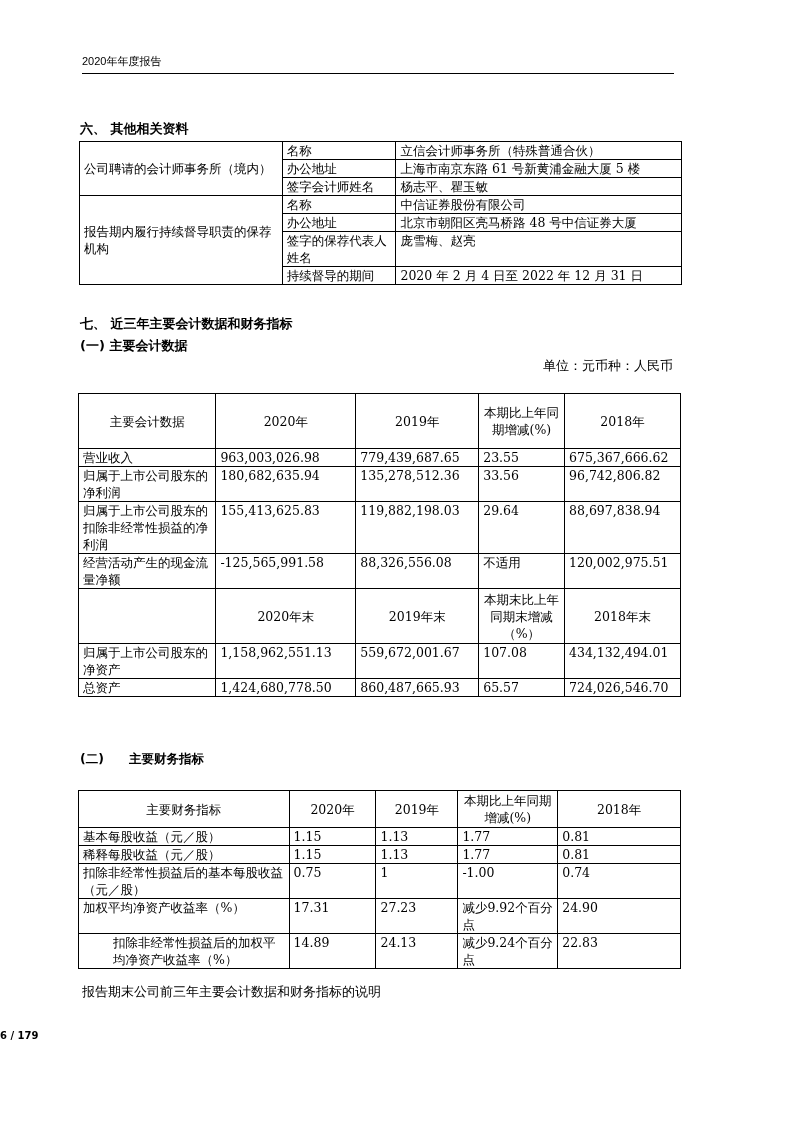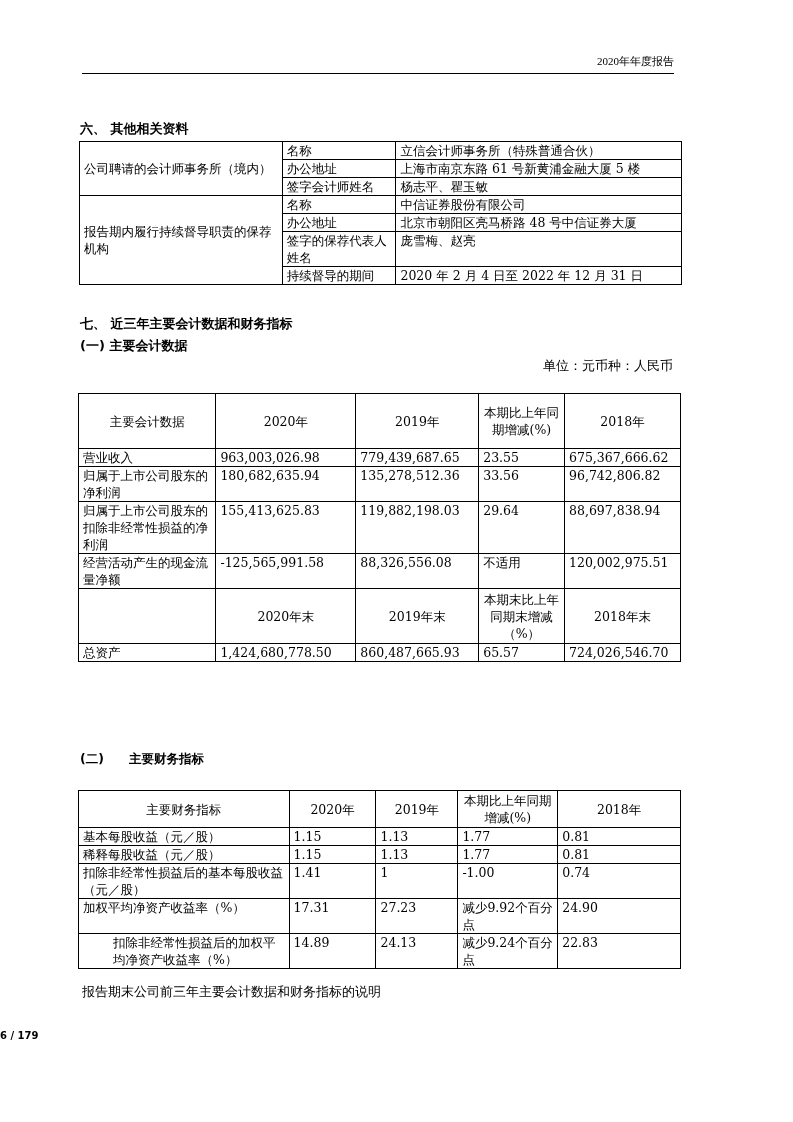--- a/index.html
+++ b/index.html
@@ -1,17 +1,17 @@
 <!DOCTYPE html>
 <html><head>
 <meta charset="utf-8">
 <style>
   html, body { margin: 0; padding: 0; background: #ffffff; }
   body { width: 793px; height: 1122px; position: relative; font-family: "DejaVu Serif", "Liberation Serif", serif; color: #000; overflow: hidden; }
-  .header { position: absolute; left: 82px; top: 54px; width: 592px; text-align: right; font-family: Liberation Serif, serif; font-size: 11px; }
+  .header { position: absolute; left: 82px; top: 54px; width: 592px; text-align: left; font-family: Liberation Sans, sans-serif; font-size: 11px; }
   .header-rule { position: absolute; left: 82px; top: 73px; width: 592px; border-top: 1.5px solid #000; }
   .h-section { position: absolute; left: 80px; font-family: "DejaVu Sans", "Liberation Sans", sans-serif; font-weight: bold; font-size: 13px; }
   .unit { position: absolute; right: 120px; top: 357px; font-size: 13px; }
   table { position: absolute; border-collapse: collapse; font-size: 12.5px; }
   td { border: 1px solid #000; padding: 0 4px; line-height: 17px; vertical-align: top; }
   td.c { text-align: center; vertical-align: middle; }
   td.r { text-align: left; }
   .note { position: absolute; left: 82px; top: 983px; font-size: 13px; }
   .footer { position: absolute; left: 0; width: 630px; top: 1030px; text-align: left; font-family: "DejaVu Sans", "Liberation Sans", sans-serif; font-size: 10px; font-weight: bold; }
 </style>
@@ -112,20 +112,27 @@
         <td class="r">120,002,975.51</td>
       </tr>
       <tr>
         <td class="c" style="height: 54px;"></td>
         <td class="c">2020年末</td>
         <td class="c">2019年末</td>
         <td class="c">本期末比上年同期末增减（%）</td>
         <td class="c">2018年末</td>
       </tr>
       <tr>
+        <td style="height: 34px;">归属于上市公司股东的净资产</td>
+        <td class="r">1,158,962,551.13</td>
+        <td class="r">559,672,001.67</td>
+        <td class="r">107.08</td>
+        <td class="r">434,132,494.01</td>
+      </tr>
+      <tr>
         <td style="height: 16px;">总资产</td>
         <td class="r">1,424,680,778.50</td>
         <td class="r">860,487,665.93</td>
         <td class="r">65.57</td>
         <td class="r">724,026,546.70</td>
       </tr>
     </tbody>
 </table>
 
 <div class="h-section" style="top:751px; font-size:12.5px;">(二)　　主要财务指标</div>
@@ -155,21 +162,21 @@
       </tr>
       <tr>
         <td style="height: 16px;">稀释每股收益（元／股）</td>
         <td class="r">1.15</td>
         <td class="r">1.13</td>
         <td class="r">1.77</td>
         <td class="r">0.81</td>
       </tr>
       <tr>
         <td style="height: 34px;">扣除非经常性损益后的基本每股收益（元／股）</td>
-        <td class="r">1.41</td>
+        <td class="r">0.75</td>
         <td class="r">1</td>
         <td class="r">-1.00</td>
         <td class="r">0.74</td>
       </tr>
       <tr>
         <td style="height: 34px;">加权平均净资产收益率（%）</td>
         <td class="r">17.31</td>
         <td class="r">27.23</td>
         <td class="r">减少9.92个百分点</td>
         <td class="r">24.90</td>

